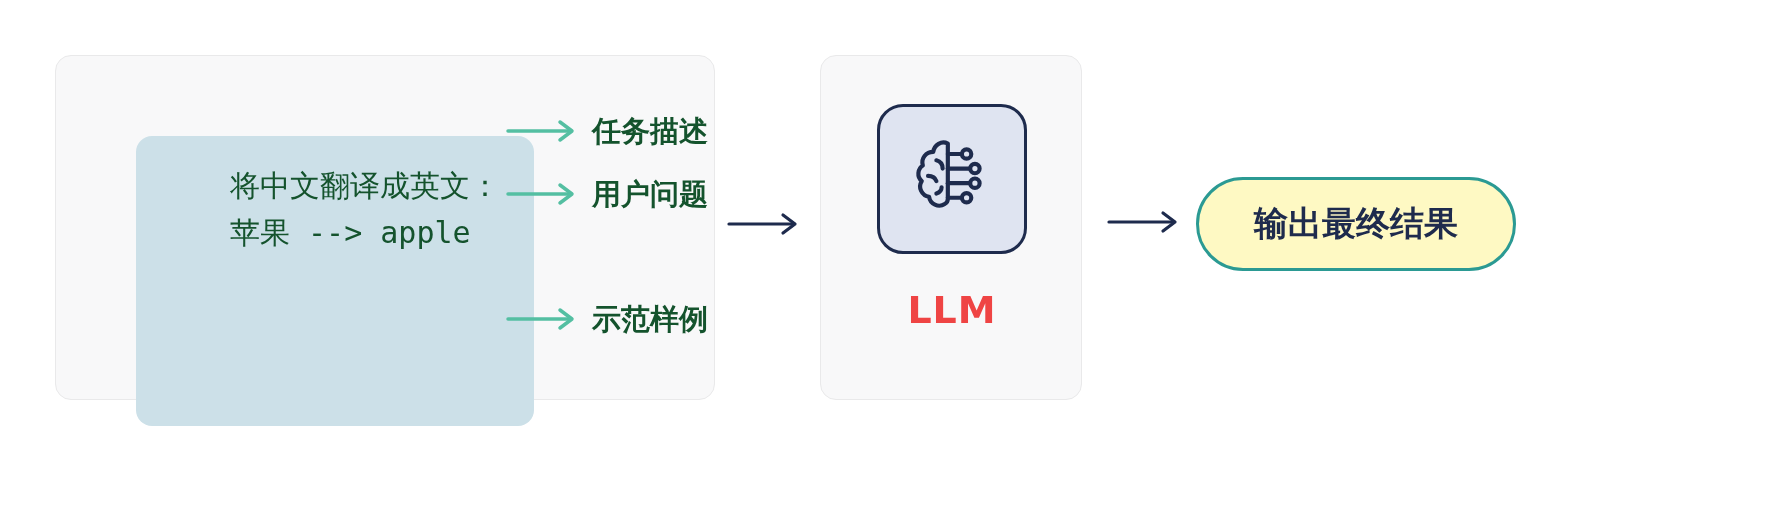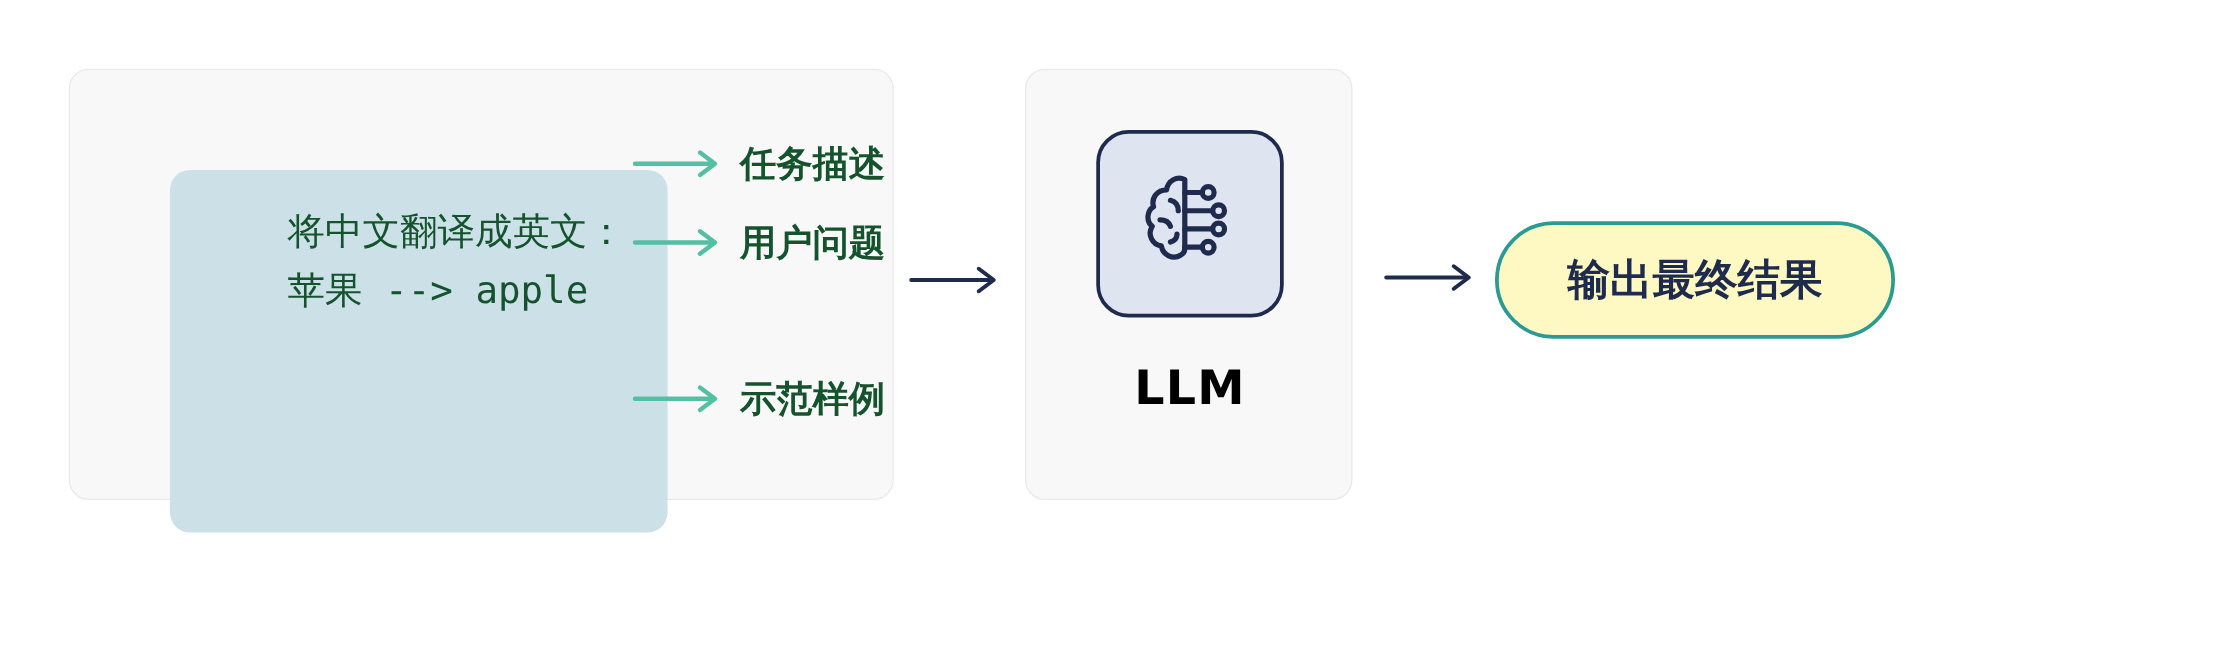--- a/index.html
+++ b/index.html
@@ -52,21 +52,21 @@
     border:3.5px solid #1e2b4d;
     border-radius:26px;
     box-sizing:border-box;
     display:flex;align-items:center;justify-content:center;
   }
   .llm-label{
     position:absolute;
     left:0;top:232px;width:262px;
     text-align:center;
     font-size:38px;font-weight:bold;
-    color:#000000;
+    color:#ef4444;
     letter-spacing:1px;
   }
   .output-pill{
     position:absolute;
     left:1196px;top:177px;width:320px;height:94px;
     background:#fef9c3;
     border:3px solid #2b9a93;
     border-radius:47px;
     box-sizing:border-box;
     display:flex;align-items:center;justify-content:center;

